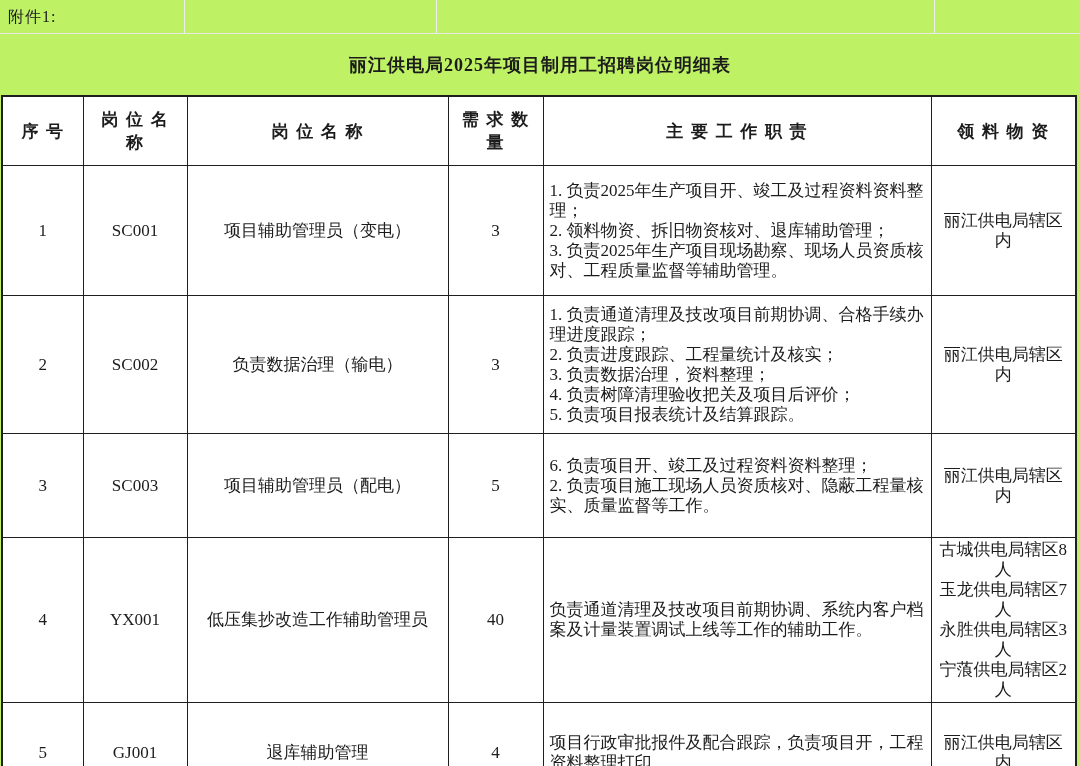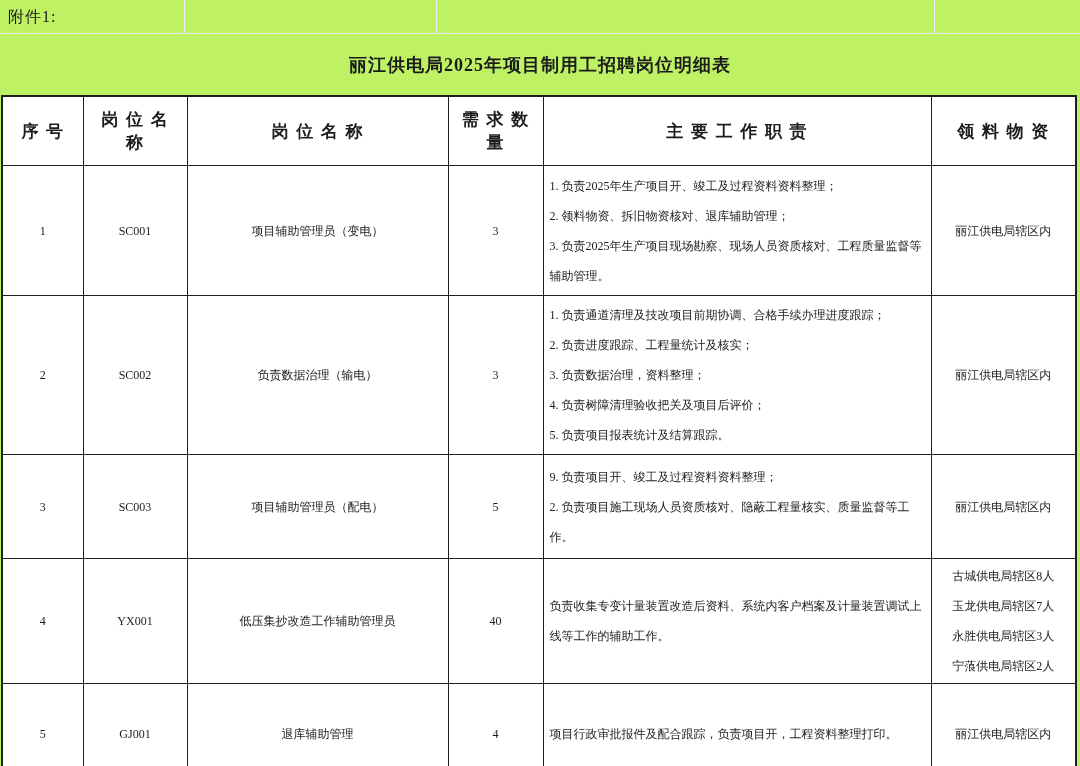--- a/index.html
+++ b/index.html
@@ -66,23 +66,23 @@
   }
   th {
     font-size: 17px;
     font-weight: 700;
     text-align: center;
     letter-spacing: 0.45em;
     padding-left: 0.45em;
     height: 66px;
   }
   td {
-    font-size: 12px;
+    font-size: 17px;
     text-align: center;
-    line-height: 30px;
+    line-height: 20px;
   }
   td.duties {
     text-align: left;
     white-space: pre-line;
     padding: 4px 4px 4px 6px;
   }
   td.loc {
     white-space: pre-line;
     padding: 2px 4px;
   }
@@ -151,30 +151,30 @@
 3. 负责数据治理，资料整理；
 4. 负责树障清理验收把关及项目后评价；
 5. 负责项目报表统计及结算跟踪。</td>
         <td class="loc">丽江供电局辖区内</td>
       </tr>
       <tr>
         <td>3</td>
         <td>SC003</td>
         <td>项目辅助管理员（配电）</td>
         <td>5</td>
-        <td class="duties">9. 负责项目开、竣工及过程资料资料整理；
+        <td class="duties">6. 负责项目开、竣工及过程资料资料整理；
 2. 负责项目施工现场人员资质核对、隐蔽工程量核实、质量监督等工作。</td>
         <td class="loc">丽江供电局辖区内</td>
       </tr>
       <tr>
         <td>4</td>
         <td>YX001</td>
         <td>低压集抄改造工作辅助管理员</td>
         <td>40</td>
-        <td class="duties">负责收集专变计量装置改造后资料、系统内客户档案及计量装置调试上线等工作的辅助工作。</td>
+        <td class="duties">负责通道清理及技改项目前期协调、系统内客户档案及计量装置调试上线等工作的辅助工作。</td>
         <td class="loc">古城供电局辖区8人
 玉龙供电局辖区7人
 永胜供电局辖区3人
 宁蒗供电局辖区2人</td>
       </tr>
       <tr>
         <td>5</td>
         <td>GJ001</td>
         <td>退库辅助管理</td>
         <td>4</td>

